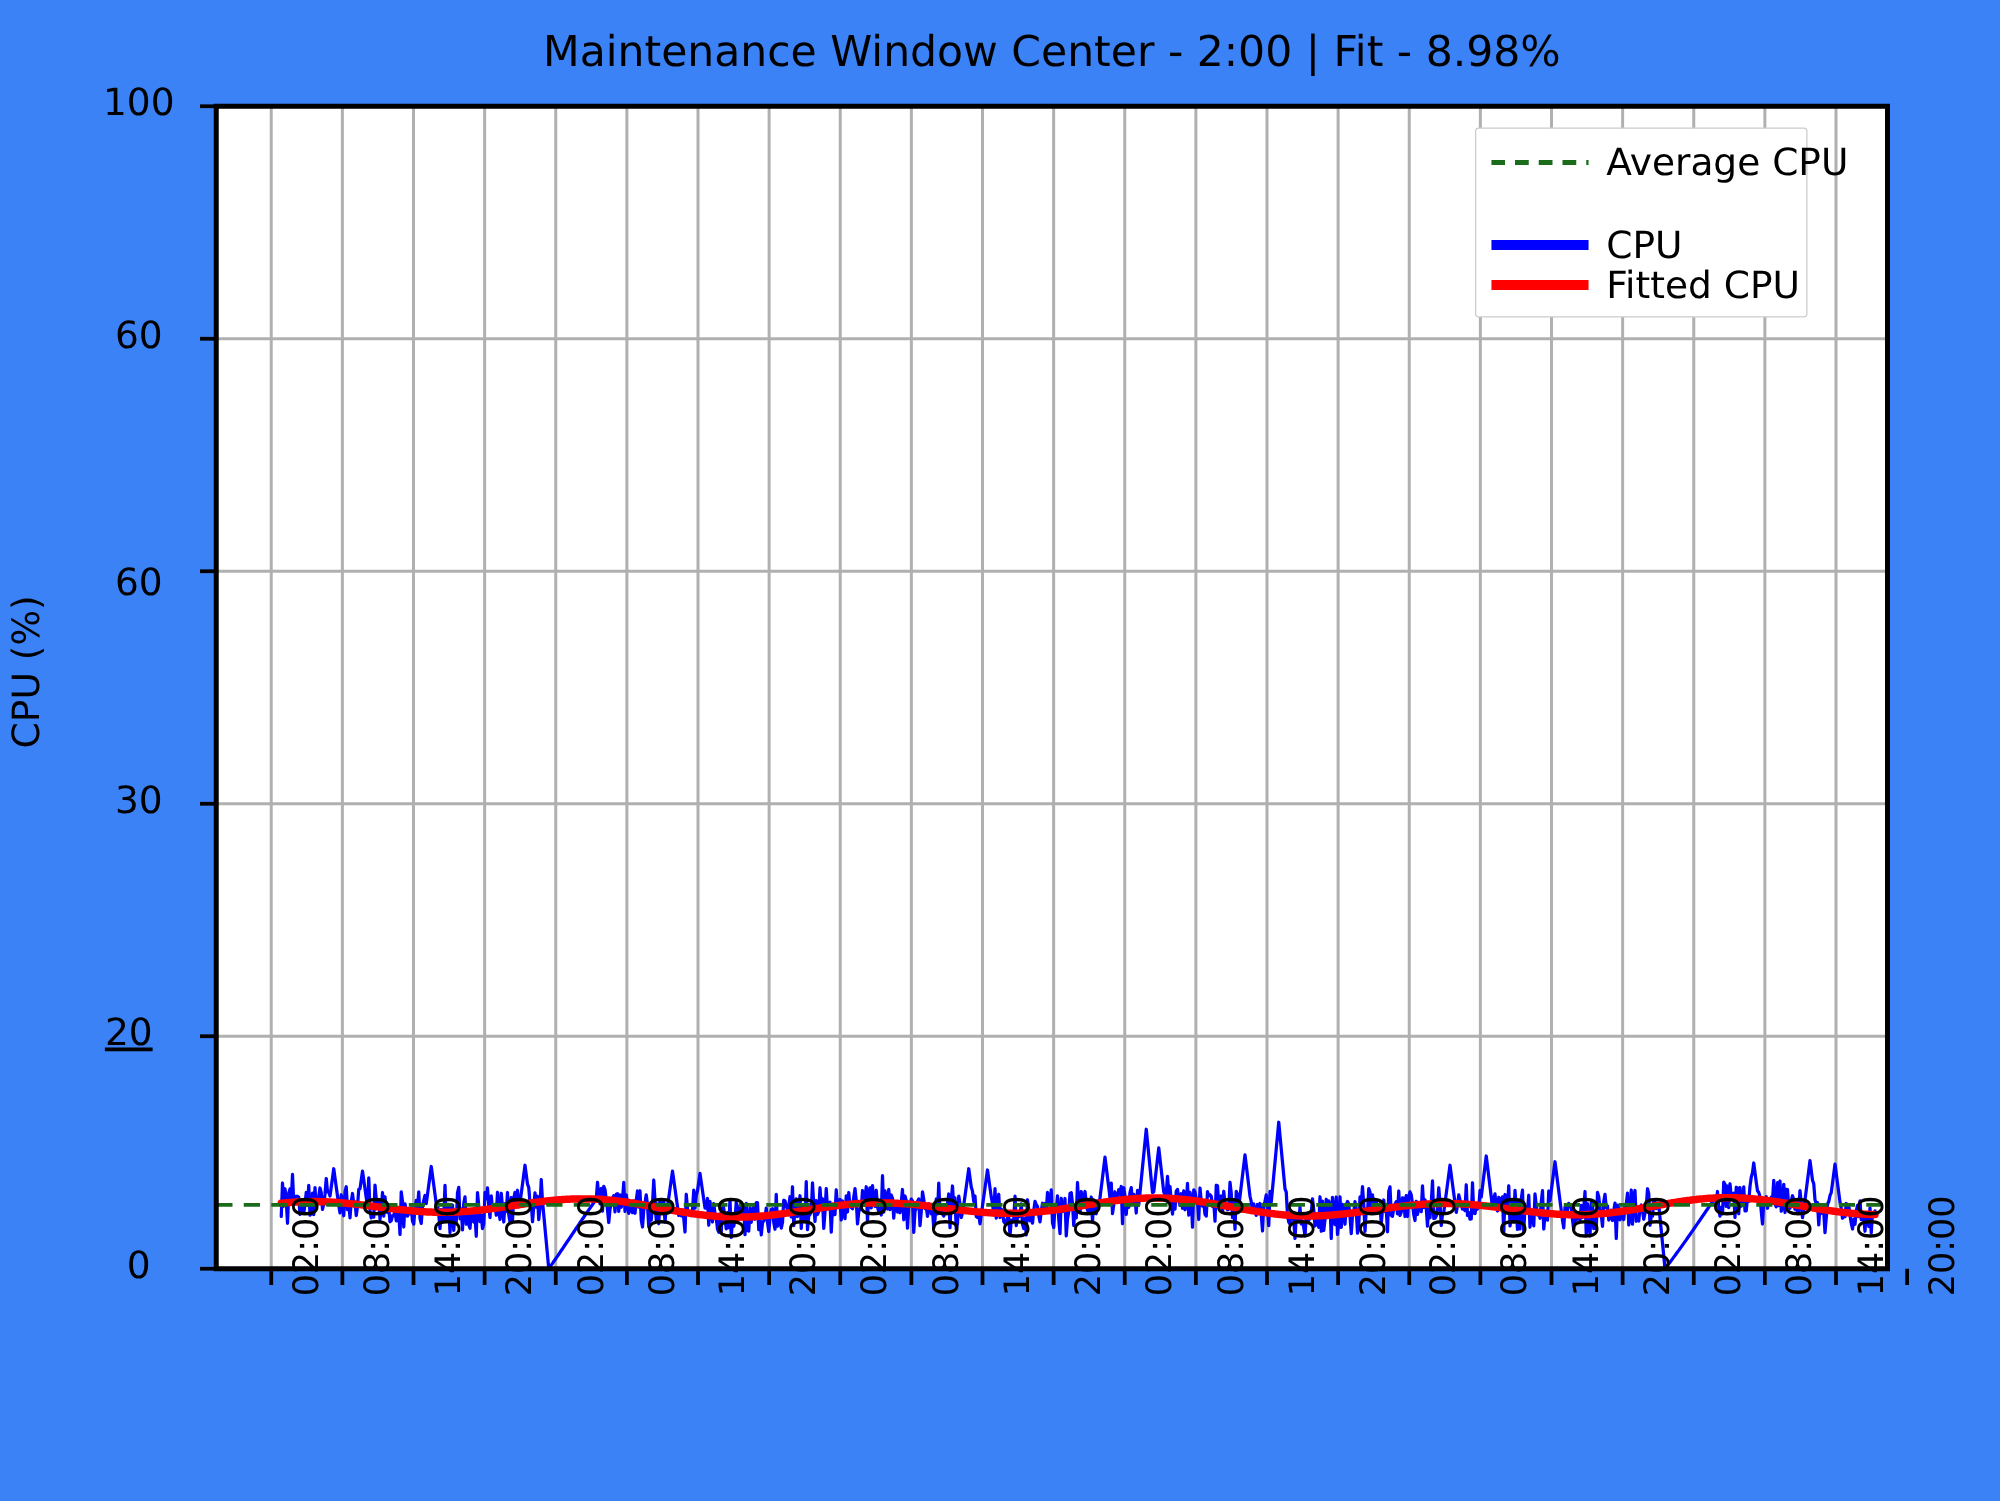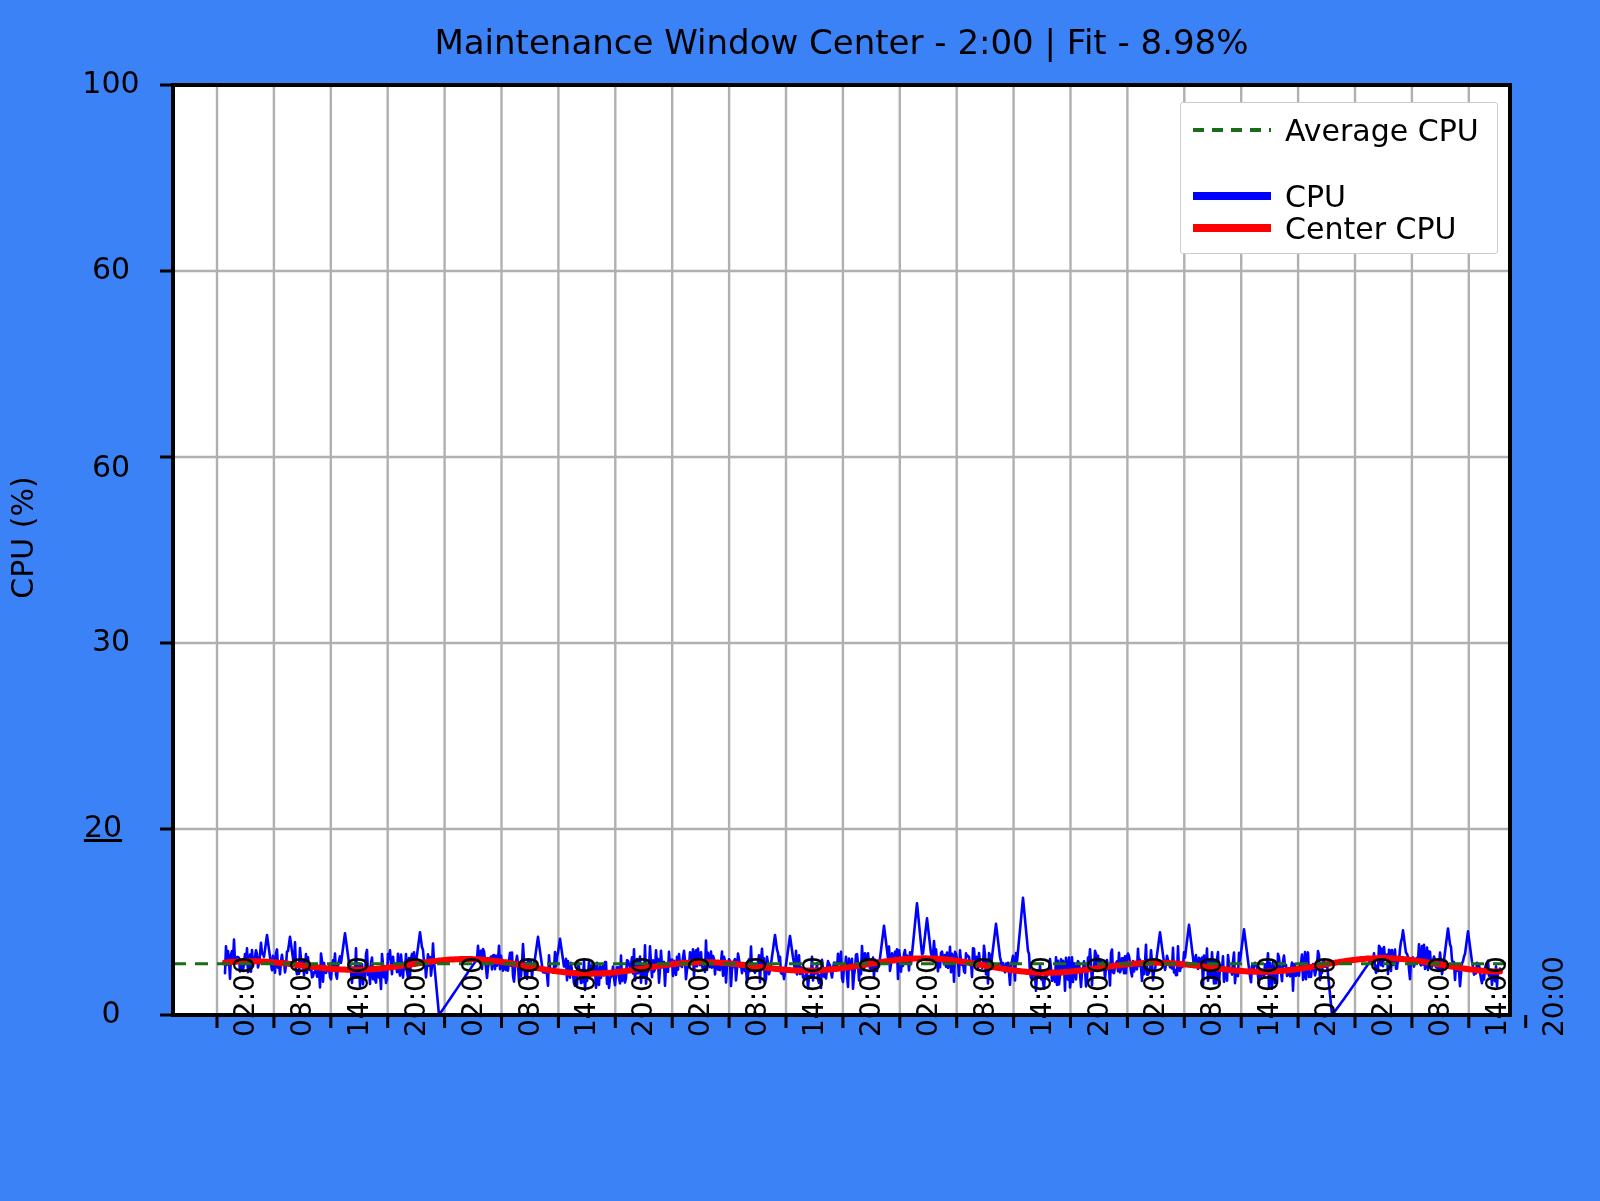--- a/index.html
+++ b/index.html
@@ -62,21 +62,21 @@
     font-size: 28px;
     color: #000000;
     white-space: nowrap;
     transform: rotate(-90deg);
     transform-origin: left top;
   }
   .legend-box {
     position: absolute;
     left: 1180px;
     top: 102px;
-    width: 318px;
+    width: 266px;
     height: 152px;
     background: #ffffff;
     border: 1px solid #cccccc;
     border-radius: 3px;
     box-sizing: border-box;
   }
   .legend-row {
     position: absolute;
     left: 0;
     width: 100%;
@@ -249,17 +249,17 @@
         </svg>
       </span>
       <span class="legend-text">CPU</span>
     </div>
     <div class="legend-row" style="top:100px;">
       <span class="legend-swatch">
         <svg class="ln" width="78" height="14">
           <line x1="0" y1="7" x2="78" y2="7" stroke="#ff0000" stroke-width="8"></line>
         </svg>
       </span>
-      <span class="legend-text">Center CPU</span>
+      <span class="legend-text">Fitted CPU</span>
     </div>
   </div>
 
 </div>
 
 </body></html>

